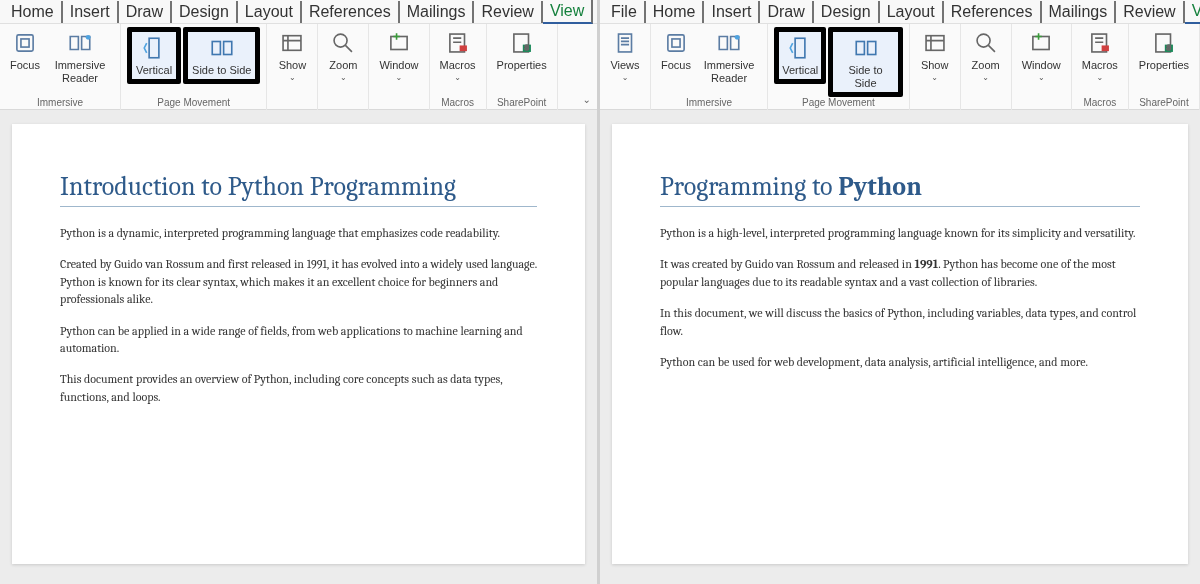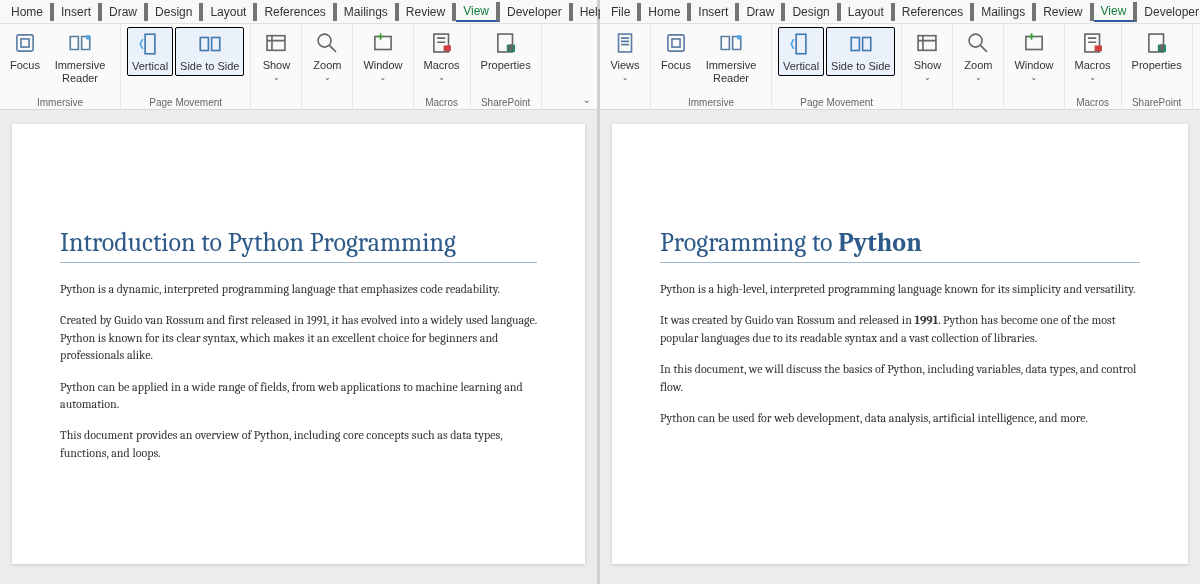--- a/index.html
+++ b/index.html
@@ -27,24 +27,24 @@
     display: flex;
     align-items: center;
     height: 24px;
     background: #f8f8f8;
     border-bottom: 1px solid #e0e0e0;
     padding-left: 4px;
     gap: 0;
   }
   .tab {
     padding: 2px 7px;
-    font-size: 12px;
+    font-size: 16px;
     color: #333;
     cursor: pointer;
-    border-right: 4px solid #737373;
+    border-right: 2px solid #737373;
   }
   .tab.active {
     border-bottom: 2px solid #305e9e;
     color: #15803d;
   }
   .tabs .spacer { flex: 1; }
   .tabs .iconbtn {
     width: 26px; height: 20px;
     display: inline-flex;
     align-items: center; justify-content: center;
@@ -94,21 +94,21 @@
     justify-content: flex-start;
     padding: 2px 4px;
     min-width: 38px;
     cursor: pointer;
     border-radius: 2px;
   }
   .btn .icon { width: 28px; height: 28px; display:flex; align-items:center; justify-content:center; margin-bottom:2px; }
   .btn .icon svg { width: 26px; height: 26px; }
   .btn .label { font-size: 11px; color: #333; text-align:center; line-height:13px; max-width:60px; }
   .btn .caret { font-size: 8px; color: #555; margin-top:1px;}
-  .btn.boxed { border: 1px solid #000000; background:#eaf1fb; }
+  .btn.boxed { border: 5px solid #000000; background:#eaf1fb; }
 
   .ribbon .collapse {
     position: absolute;
     right: 6px;
     bottom: 4px;
     font-size: 10px;
     color: #666;
     cursor: pointer;
   }
 
@@ -118,21 +118,21 @@
     overflow: auto;
     background: #ececec;
     position: relative;
     padding: 14px 12px;
   }
   .page {
     background: #fff;
     width: 100%;
     min-height: 440px;
     box-shadow: 0 1px 3px rgba(0,0,0,0.15);
-    padding: 104px 48px 40px 48px;
+    padding: 48px 48px 40px 48px;
   }
   .title {
     font-family: Cambria, Georgia, serif;
     font-size: 26px;
     color: #2e5a8a;
     font-weight: 400;
     border-bottom: 1px solid #9fb7cc;
     padding-bottom: 4px;
     margin: 0 0 18px 0;
   }

